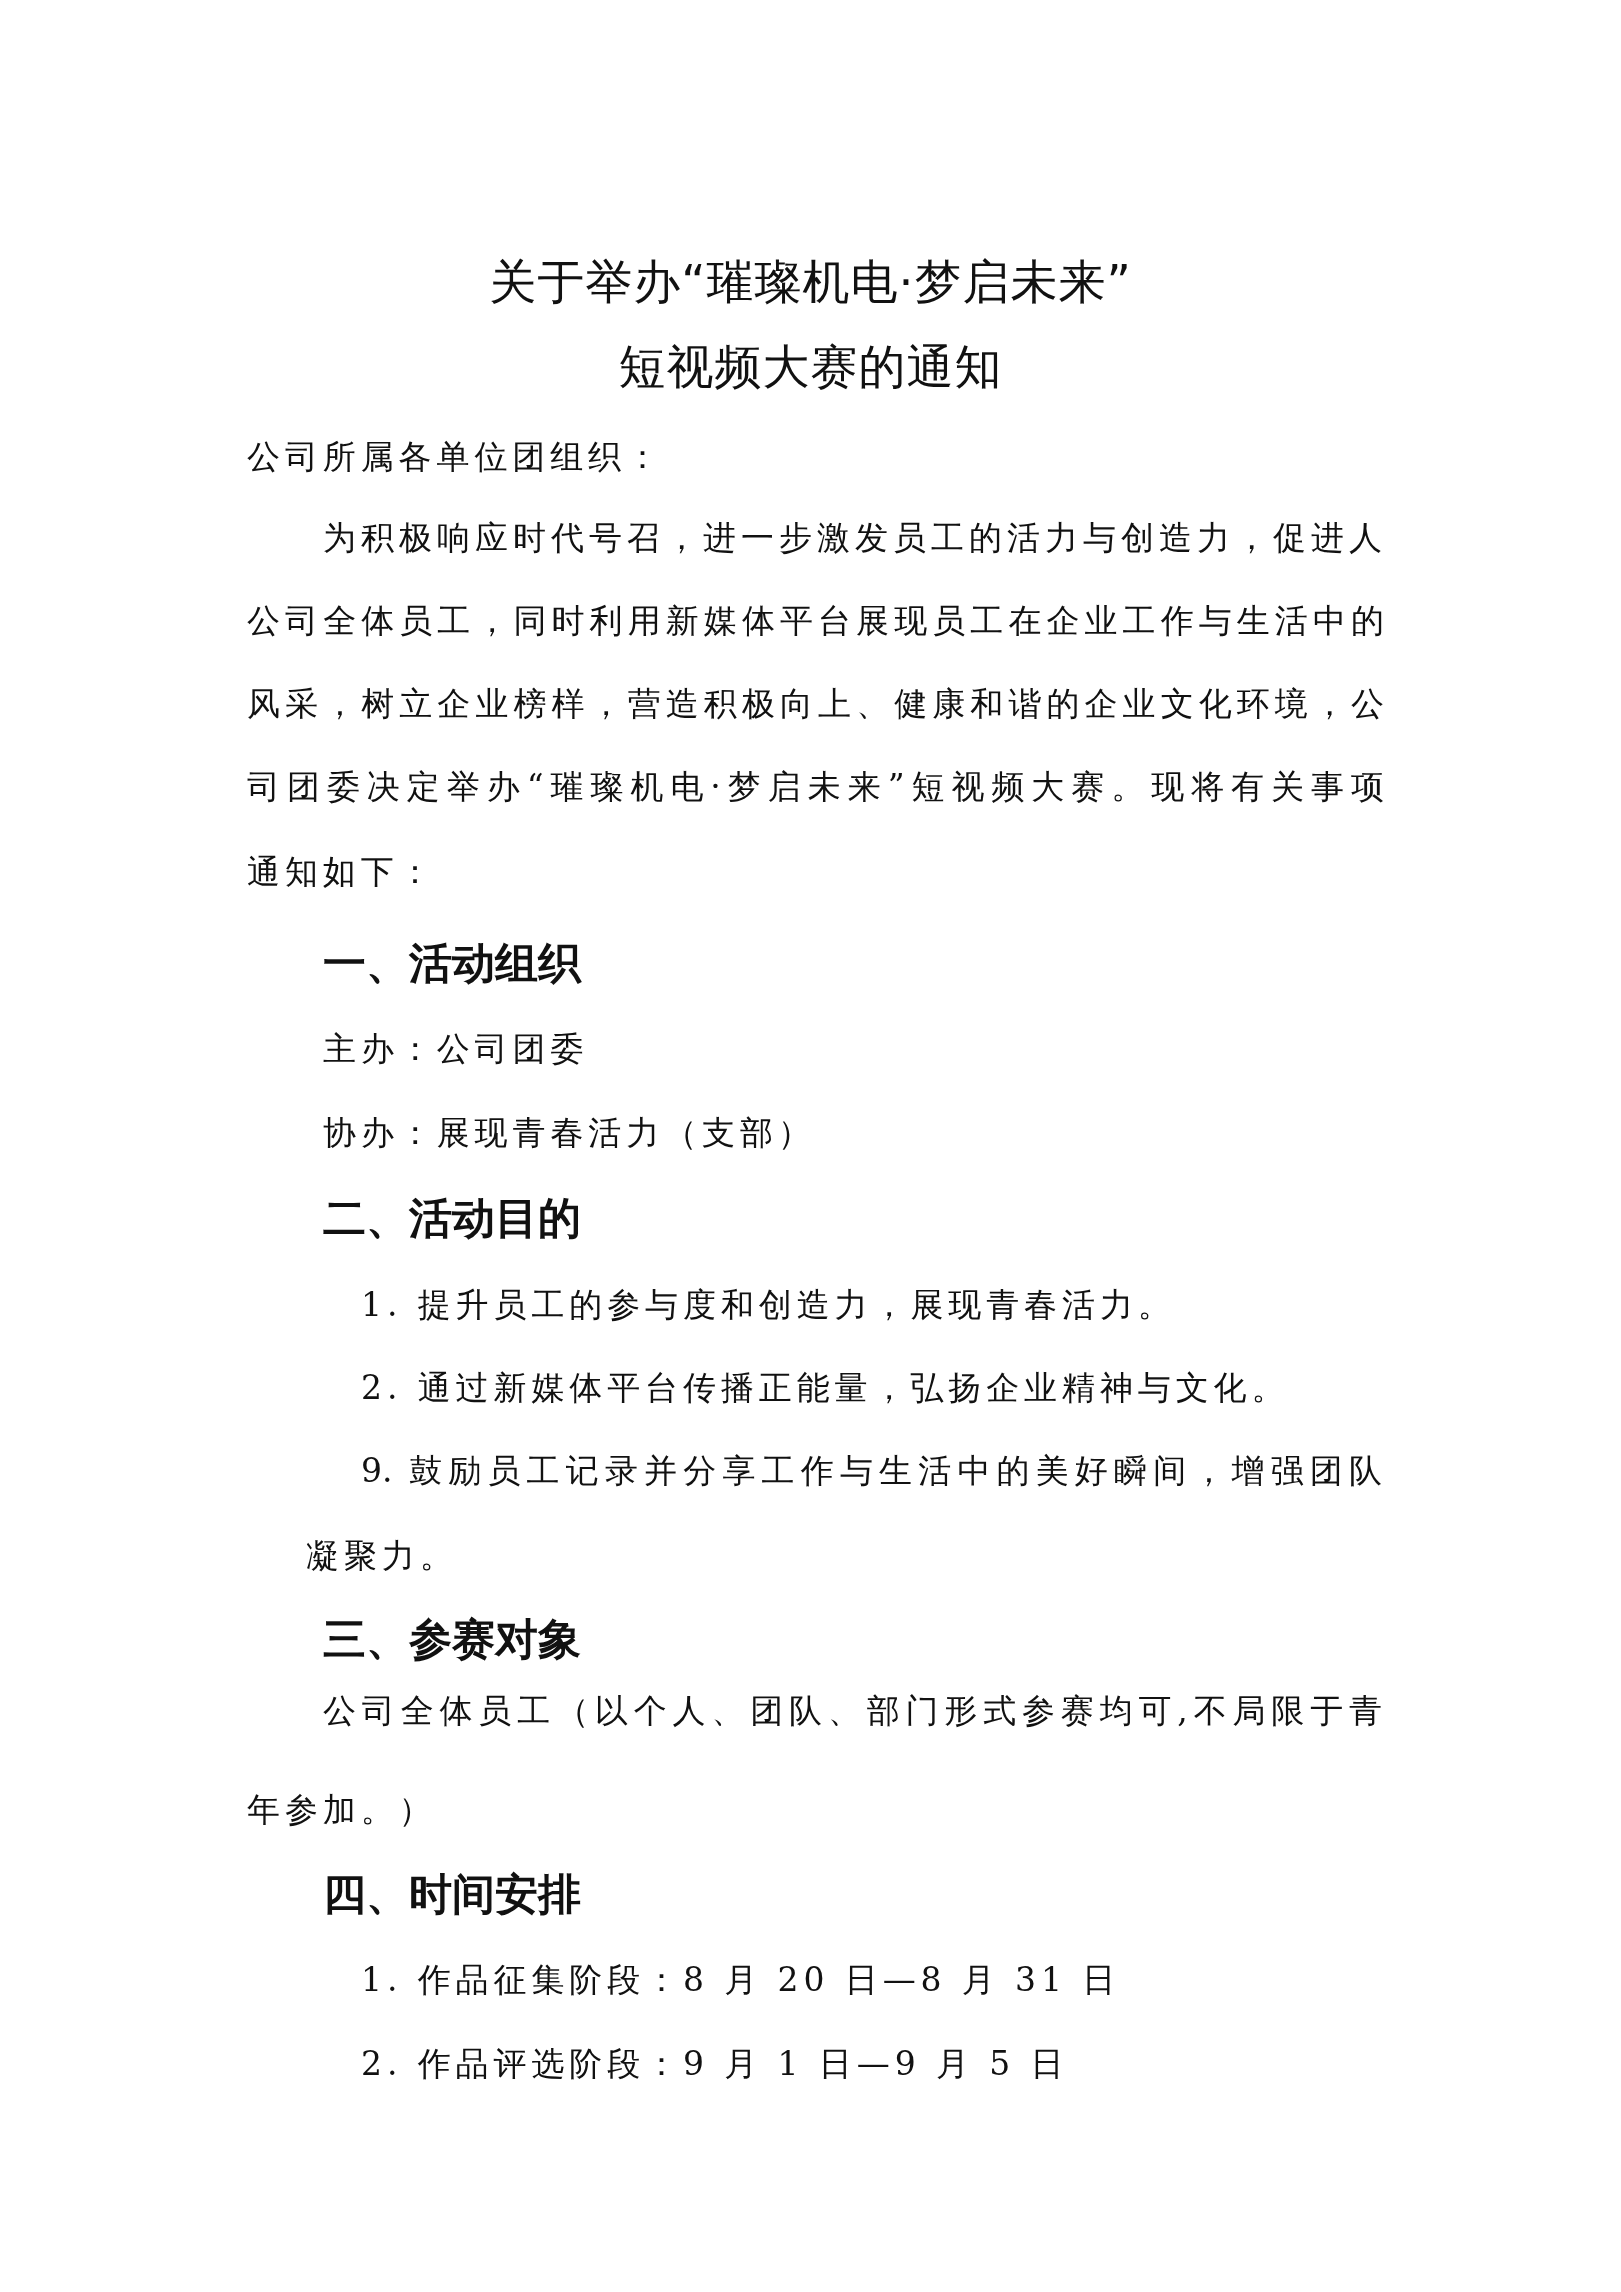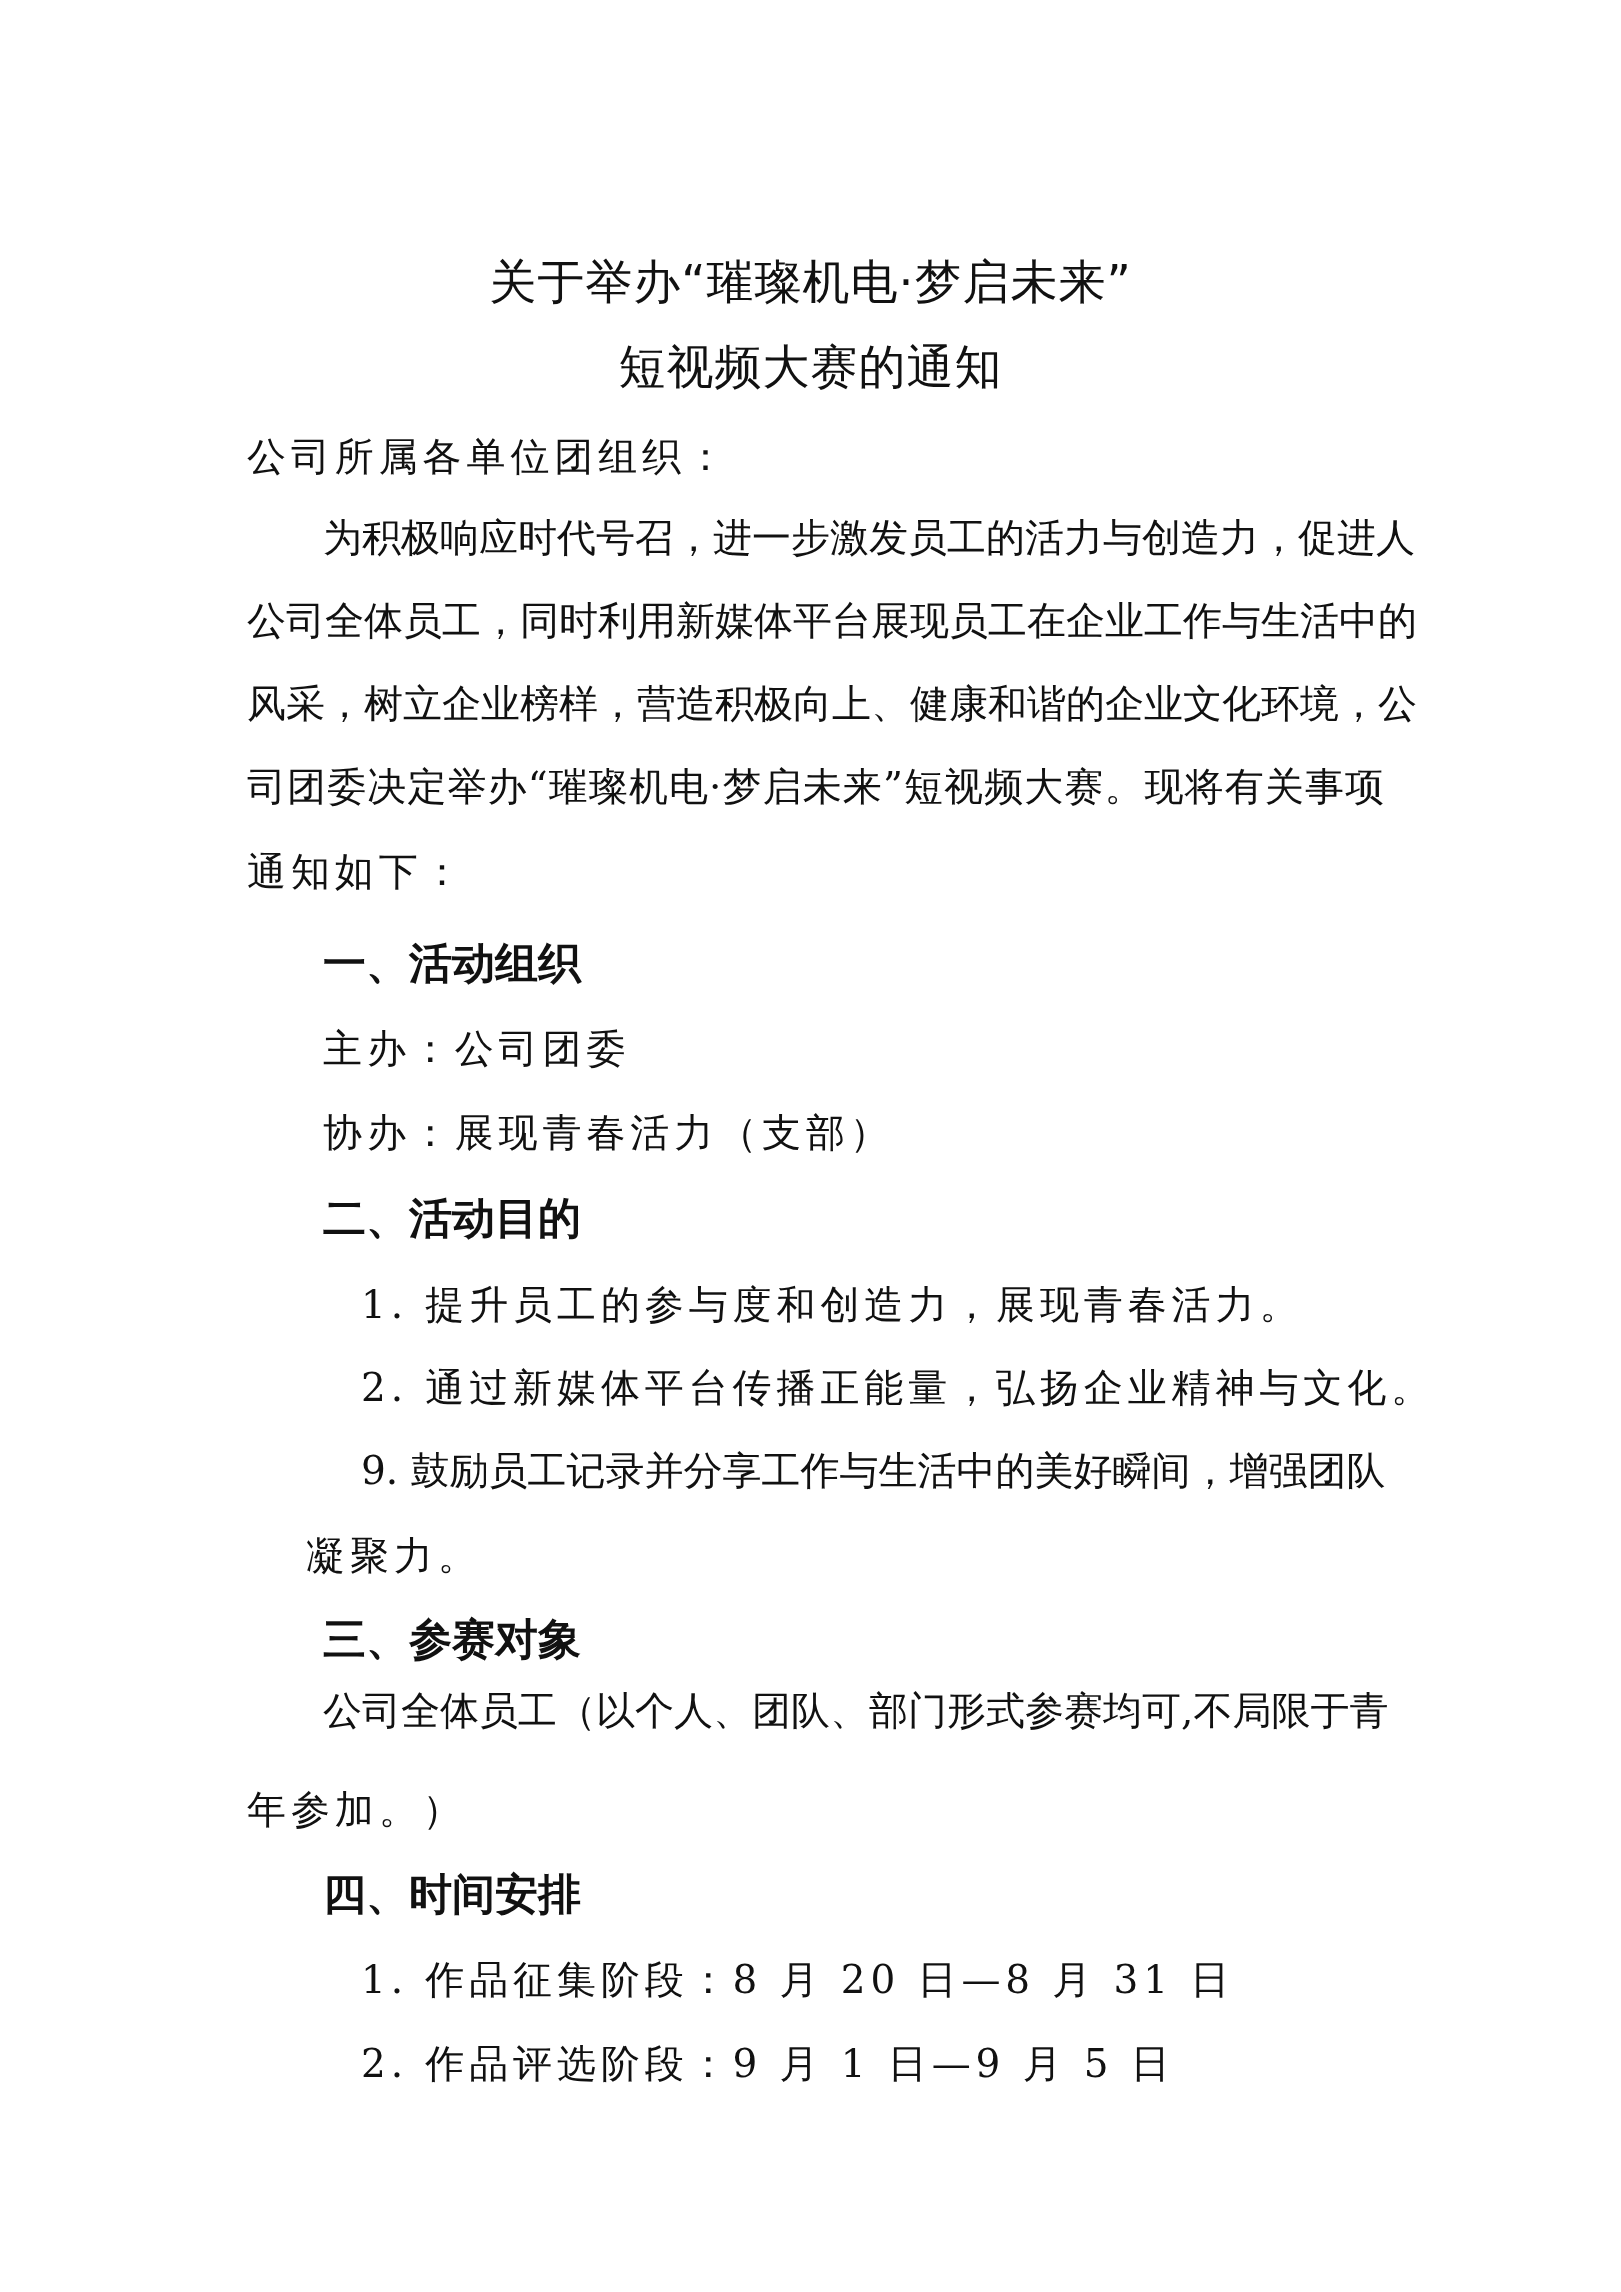--- a/index.html
+++ b/index.html
@@ -28,21 +28,21 @@
       width: 1621px;
       text-align: center;
       font-family: "DejaVu Sans", "Liberation Sans", sans-serif;
       font-size: 47px;
       line-height: 59px;
       font-weight: normal;
       letter-spacing: 1px;
     }
     .line {
       position: absolute;
-      font-size: 39px;
+      font-size: 33px;
       line-height: 43px;
       white-space: nowrap;
       letter-spacing: 4.9px;
     }
     .heading {
       position: absolute;
       font-family: "DejaVu Sans", "Liberation Sans", sans-serif;
       font-weight: bold;
       font-size: 43px;
       line-height: 43px;

